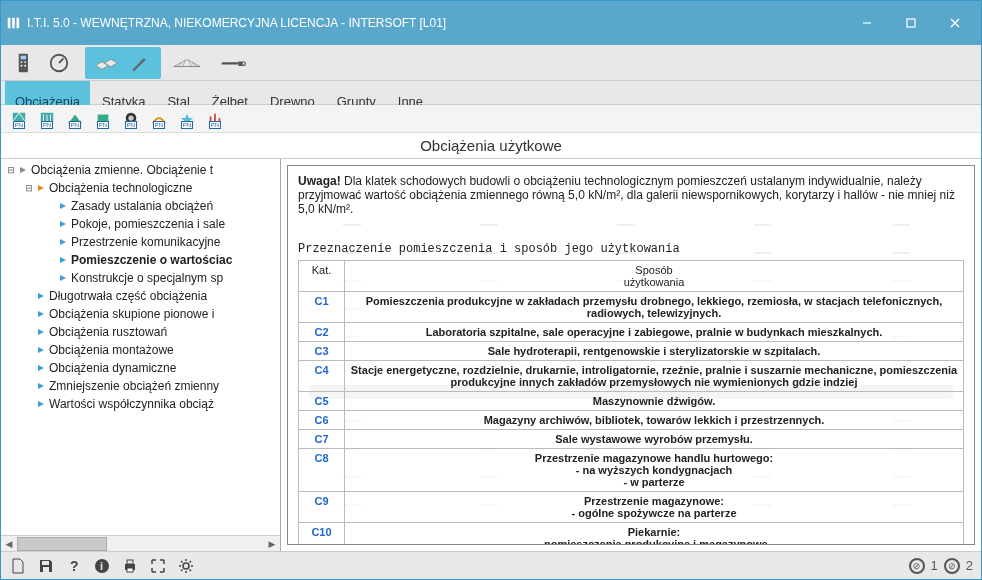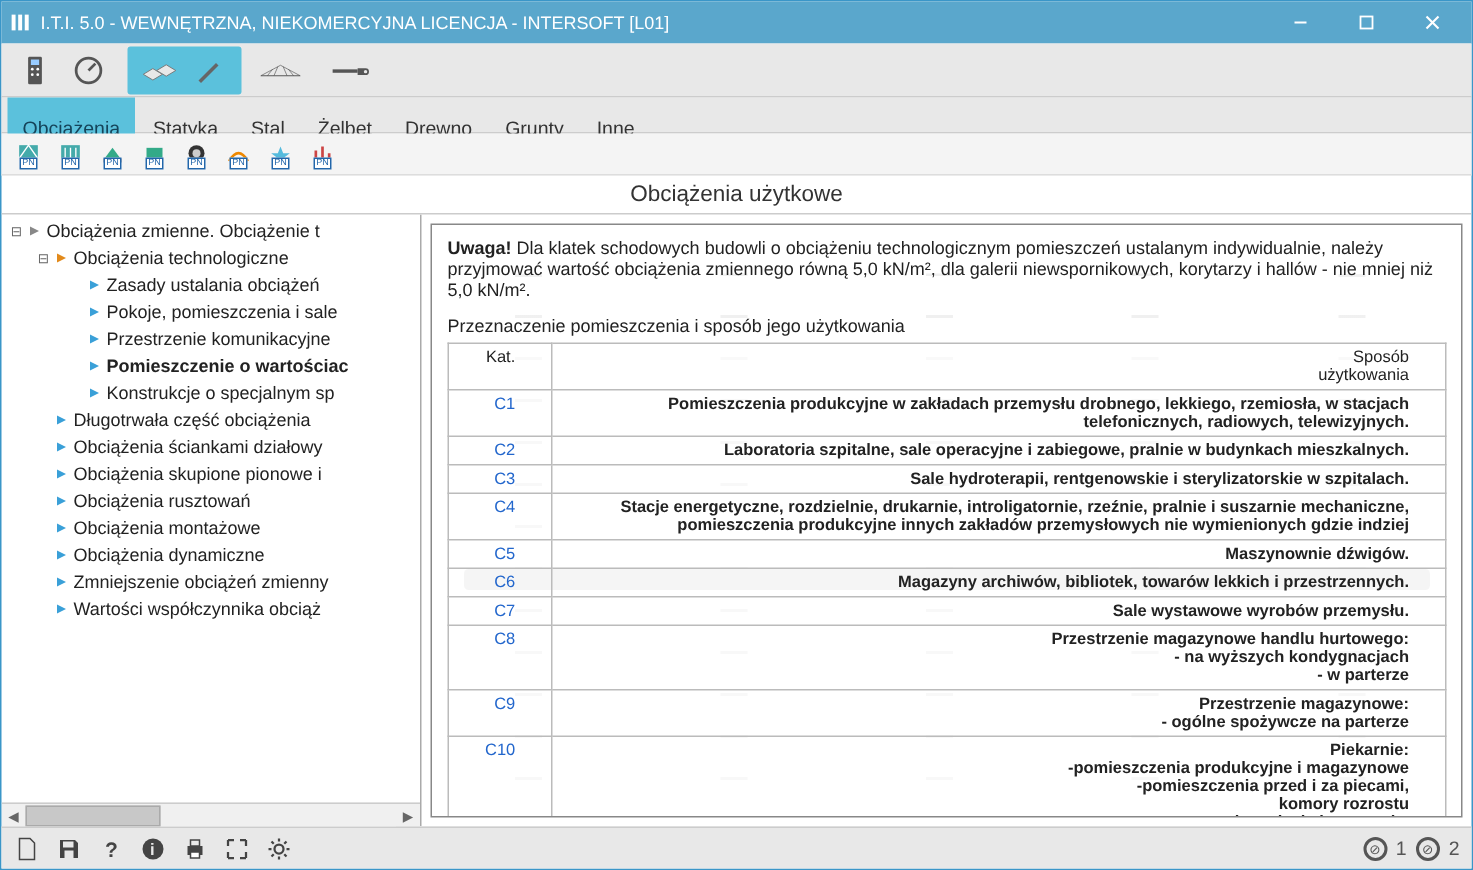--- a/index.html
+++ b/index.html
@@ -1,18 +1,18 @@
 <!DOCTYPE html>
 <html><head>
 <meta charset="utf-8">
 <style>
   * { box-sizing: border-box; margin: 0; padding: 0; }
   body { font-family: Tahoma, Arial, sans-serif; font-size: 12px; background: #fff; overflow: hidden; }
   .window { width: 982px; height: 580px; display: flex; flex-direction: column; border: 1px solid #3a96c8; }
-  .titlebar { height: 28px; background: #5aa7cc; display: flex; align-items: center; padding: 0 4px; color: #fff; }
+  .titlebar { height: 44px; background: #5aa7cc; display: flex; align-items: center; padding: 0 4px; color: #fff; }
   .titlebar .icon { width: 16px; height: 16px; margin-right: 6px; display: flex; align-items: center; justify-content: center; color: #fff; font-size: 11px; }
   .titlebar .title { flex: 1; font-size: 12px; }
   .titlebar .win-buttons { display: flex; }
   .win-btn { width: 44px; height: 28px; display: flex; align-items: center; justify-content: center; color: #fff; font-size: 14px; }
 
   .toolbar-main { height: 36px; background: #e8e8e8; display: flex; align-items: center; gap: 4px; padding: 2px 4px; border-bottom: 1px solid #ccc; }
   .tb-group { height: 32px; padding: 2px 8px; display: flex; align-items: center; gap: 4px; border-radius: 2px; }
   .tb-group.active { background: #5bc1dc; }
   .tb-icon { width: 28px; height: 26px; display: flex; align-items: center; justify-content: center; }
 
@@ -43,25 +43,25 @@
   .tree-scroll .track { flex:1; height:14px; background:#f0f0f0; position:relative; }
   .tree-scroll .thumb { position:absolute; left:0; top:0; height:14px; width:90px; background:#c8c8c8; border:1px solid #aaa; }
 
   .detail-panel { flex: 1; padding: 6px; overflow: hidden; position: relative; }
   .detail-box { border: 1px solid #888; height: 100%; overflow-y: auto; padding: 8px 10px; font-size: 12px; color:#222; position:relative; background: #fff; }
   .bg-deco { position:absolute; inset:0; pointer-events:none; opacity:0.12; }
   .bg-deco .col { position:absolute; top:8%; bottom:5%; width:18px; background:repeating-linear-gradient(180deg,#888,#888 2px,transparent 2px,transparent 28px); }
   .bg-deco .beam { position:absolute; left:3%; right:3%; height:14px; top:58%; background:#666; border-radius:3px; }
   .detail-content { position:relative; }
   .warn b { font-weight: bold; }
-  .subhead { margin: 10px 0 4px; font-weight: normal; }
+  .subhead { margin: 26px 0 4px; font-weight: normal; font-family: Liberation Mono, monospace; }
   table.data { width: 100%; border-collapse: collapse; font-size: 11px; }
-  table.data th, table.data td { border: 1px solid #bbb; padding: 3px 24px; text-align: right; vertical-align: top; }
+  table.data th, table.data td { border: 1px solid #bbb; padding: 3px 2px; text-align: center; vertical-align: top; }
   table.data th { font-weight: normal; color:#222; background:rgba(255,255,255,0.6); }
-  table.data td.kat { color: #2266cc; font-weight: normal; width: 46px; }
+  table.data td.kat { color: #2266cc; font-weight: bold; width: 46px; }
   table.data td { background:rgba(255,255,255,0.5);font-weight:bold; }
 
   .statusbar { height: 28px; background: #e8e8e8; border-top: 1px solid #ccc; display: flex; align-items: center; padding: 0 8px; gap: 10px; }
   .sb-left { display:flex; gap:10px; flex:1; }
   .sb-icon { width:18px; height:18px; display:flex;align-items:center;justify-content:center; color:#444; }
   .sb-right { display:flex; gap:6px; align-items:center; color:#555; font-size:13px; }
   .sb-circ { width:16px;height:16px;border:2px solid #555; border-radius:50%; display:inline-flex;align-items:center;justify-content:center; font-size:9px; }
 </style>
 </head>
 <body>
@@ -292,29 +292,20 @@
               <span>Konstrukcje o specjalnym sp</span>
             </div>
             <div class="tree-row lvl1">
               <span class="exp"></span>
               <span class="bullet">
                 <svg viewBox="0 0 8 8">
                   <path d="M1 1 L7 4 L1 7 Z" fill="#3aa0d8"></path>
                 </svg>
               </span>
               <span>Długotrwała część obciążenia</span>
-            </div>
-            <div class="tree-row lvl1">
-              <span class="exp"></span>
-              <span class="bullet">
-                <svg viewBox="0 0 8 8">
-                  <path d="M1 1 L7 4 L1 7 Z" fill="#3aa0d8"></path>
-                </svg>
-              </span>
-              <span>Obciążenia ściankami działowy</span>
             </div>
             <div class="tree-row lvl1">
               <span class="exp"></span>
               <span class="bullet">
                 <svg viewBox="0 0 8 8">
                   <path d="M1 1 L7 4 L1 7 Z" fill="#3aa0d8"></path>
                 </svg>
               </span>
               <span>Obciążenia skupione pionowe i</span>
             </div>

